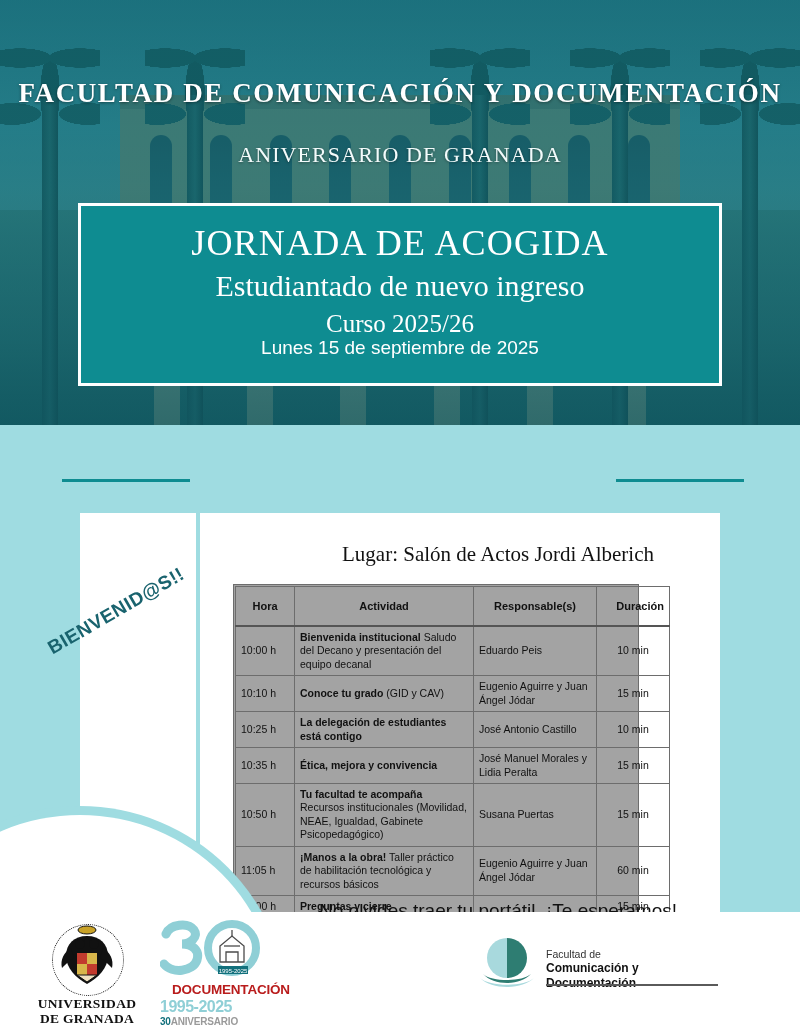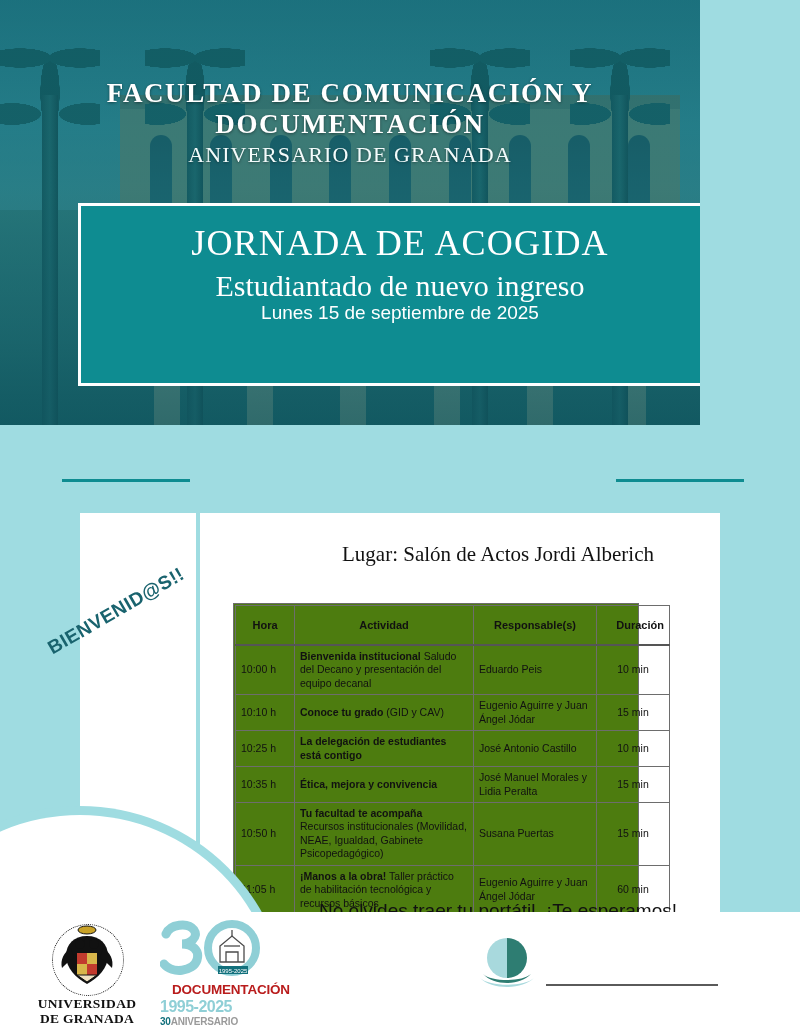--- a/index.html
+++ b/index.html
@@ -7,21 +7,21 @@
     width:800px;height:1032px;
     font-family:"Liberation Sans", sans-serif;
     background:#9fdce1;
     overflow:hidden;
     position:relative;
   }
   .poster{position:relative;width:800px;height:1032px;overflow:hidden;background:#9fdce1;}
 
   
   .header{
-    position:absolute;left:0;top:0;width:700px;height:425px;
+    position:absolute;left:0;top:0;width:800px;height:425px;
     overflow:hidden;
     background:#1d6a75;
   }
   .photo{position:absolute;inset:0;overflow:hidden;}
   .sky{
     position:absolute;left:0;top:0;width:800px;height:230px;
     background:linear-gradient(#2d7f93 0%, #3f93a3 55%, #4d8f94 100%);
   }
   .ground{
     position:absolute;left:0;top:210px;width:800px;height:215px;
@@ -151,24 +151,24 @@
   }
   .welcome{
     position:absolute;left:44px;top:640px;
     font-size:19px;font-weight:bold;color:#19636e;
     transform:rotate(-30deg);transform-origin:left top;
     letter-spacing:.5px;white-space:nowrap;
   }
 
   
   .tbl-wrap{
-    position:absolute;left:233px;top:603px;width:406px;
+    position:absolute;left:233px;top:584px;width:406px;
     border:1px solid #6d6d6d;
     box-sizing:border-box;
-    background:#4d7c0f;
+    background:#a3a3a3;
     padding:1px;
   }
   table.prog{
     width:100%;border-collapse:collapse;
     font-size:10.5px;color:#111;
     table-layout:fixed;
   }
   table.prog th, table.prog td{
     border:1px solid #6d6d6d;
     padding:4px 5px;
@@ -290,20 +290,21 @@
         </div>
       <div class="tint"></div>
     </div>
 
     <div class="fac-title">FACULTAD DE COMUNICACIÓN Y DOCUMENTACIÓN</div>
     <div class="uni-title">ANIVERSARIO DE GRANADA</div>
 
     <div class="titlebox">
       <div class="t-main">JORNADA DE ACOGIDA</div>
       <div class="t-sub">Estudiantado de nuevo ingreso</div>
+      <div class="t-course">Curso 2025/26</div>
       <div class="t-date">Lunes 15 de septiembre de 2025</div>
     </div>
   </div>
 
   <div class="band"></div>
 
   <div class="rule rule-l"></div>
   <div class="rule rule-r"></div>
 
   <div class="card"></div>
@@ -417,17 +418,21 @@
       <div class="aniv-30"><span>30</span><span class="grey">ANIVERSARIO</span></div>
     </div>
 
     <div class="fac-logo">
       <svg class="fac-mark" viewBox="0 0 58 58">
         <path d="M29 4 A20 20 0 0 0 29 44 Z" fill="#a8d9dd"></path>
         <path d="M29 4 A20 20 0 0 1 29 44 Z" fill="#2e7d72"></path>
         <path d="M5 40 C16 52 42 52 53 40 C44 48 14 48 5 40 Z" fill="#2e7d72"></path>
         <path d="M2 44 C14 56 44 56 56 44 C46 53 12 53 2 44 Z" fill="#a8d9dd"></path>
       </svg>
+      <div class="fac-txt">
+        <div class="fac-t1">Facultad de</div>
+        <div class="fac-t2">Comunicación y Documentación</div>
+      </div>
       <div class="fac-underline"></div>
     </div>
 
   </div>
 </div>
 
 </body></html>

